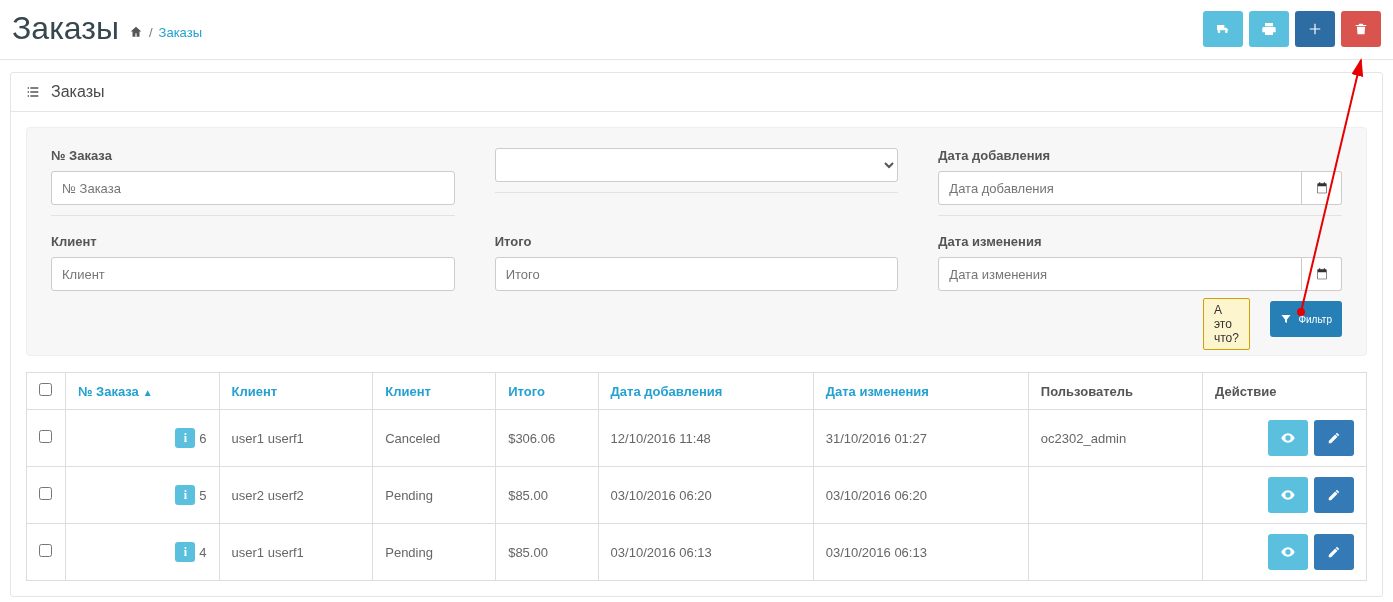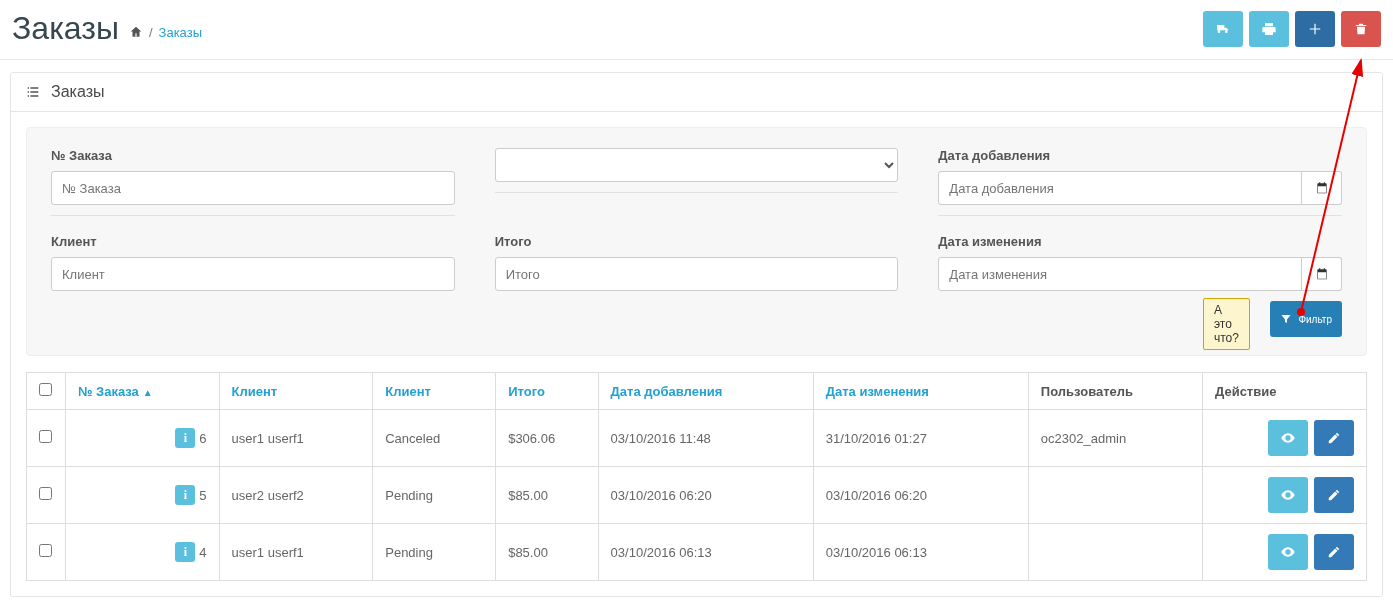--- a/index.html
+++ b/index.html
@@ -291,21 +291,21 @@
             <td><input type="checkbox" style=""></td>
             <td class="text-right">
               <div class="order-id-cell">
                 <span class="btn-tiny">i</span>
                 <span>6</span>
               </div>
             </td>
             <td>user1 userf1</td>
             <td>Canceled</td>
             <td class="text-right">$306.06</td>
-            <td>03/10/2016 11:48</td>
+            <td>12/10/2016 11:48</td>
             <td>31/10/2016 01:27</td>
             <td class="text-right">oc2302_admin</td>
             <td>
               <div class="actions">
                 <button class="action-btn action-view">
                   <span>
                     <svg width="16" height="16" viewBox="0 0 24 24" fill="#fff">
                       <path d="M12 5c5 0 9 4.5 10 7-1 2.5-5 7-10 7S3 14.5 2 12c1-2.5 5-7 10-7zm0 3a4 4 0 100 8 4 4 0 000-8z"></path>
                     </svg>
                   </span>

